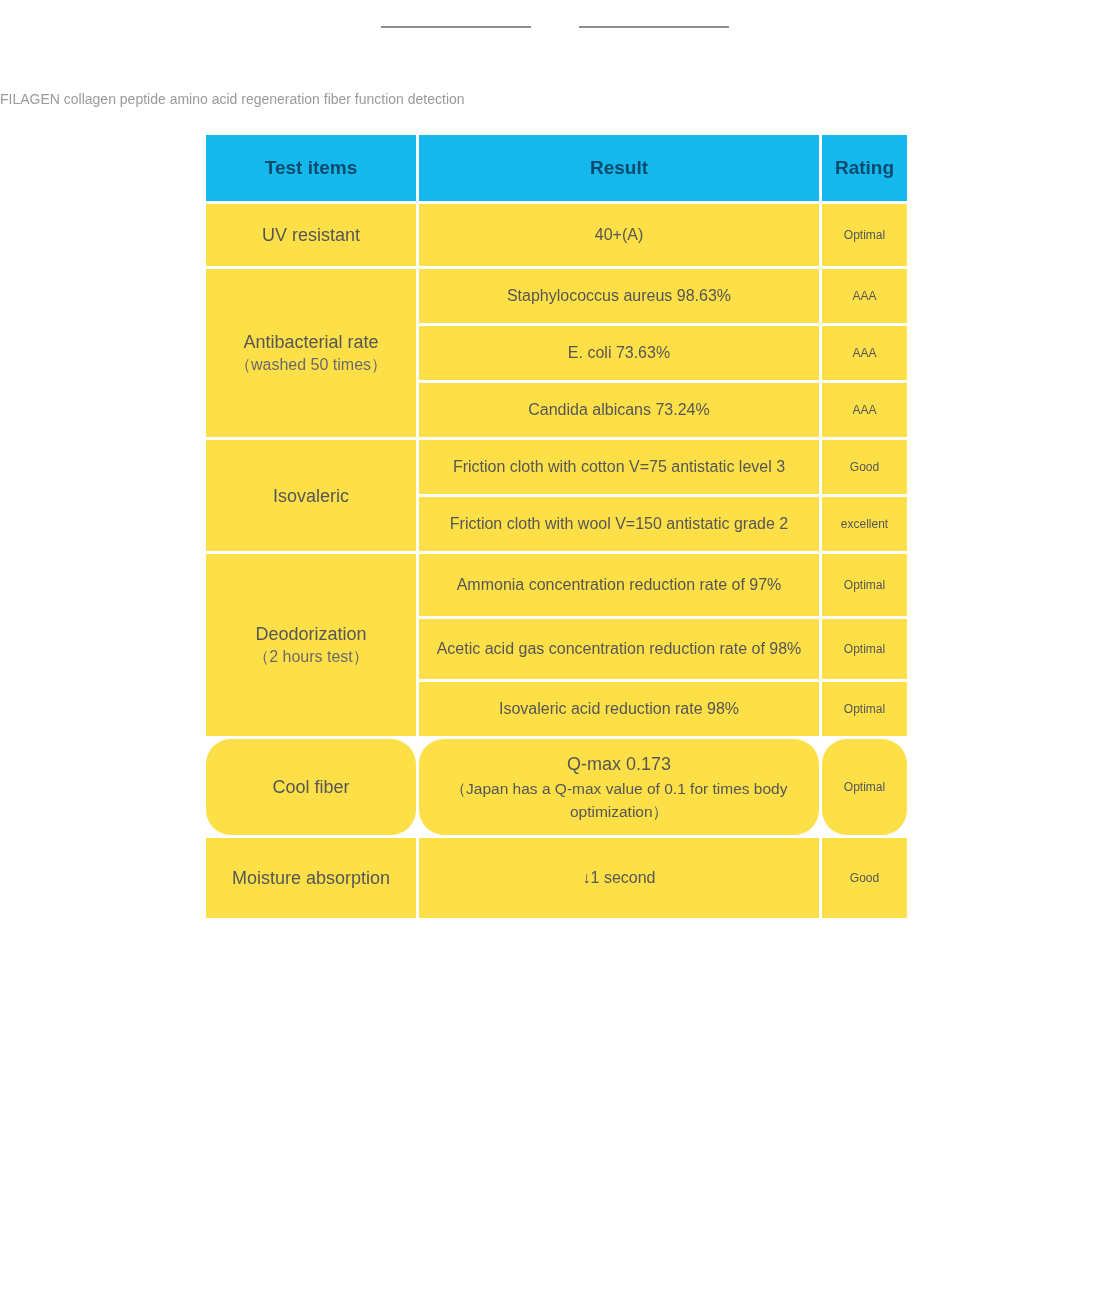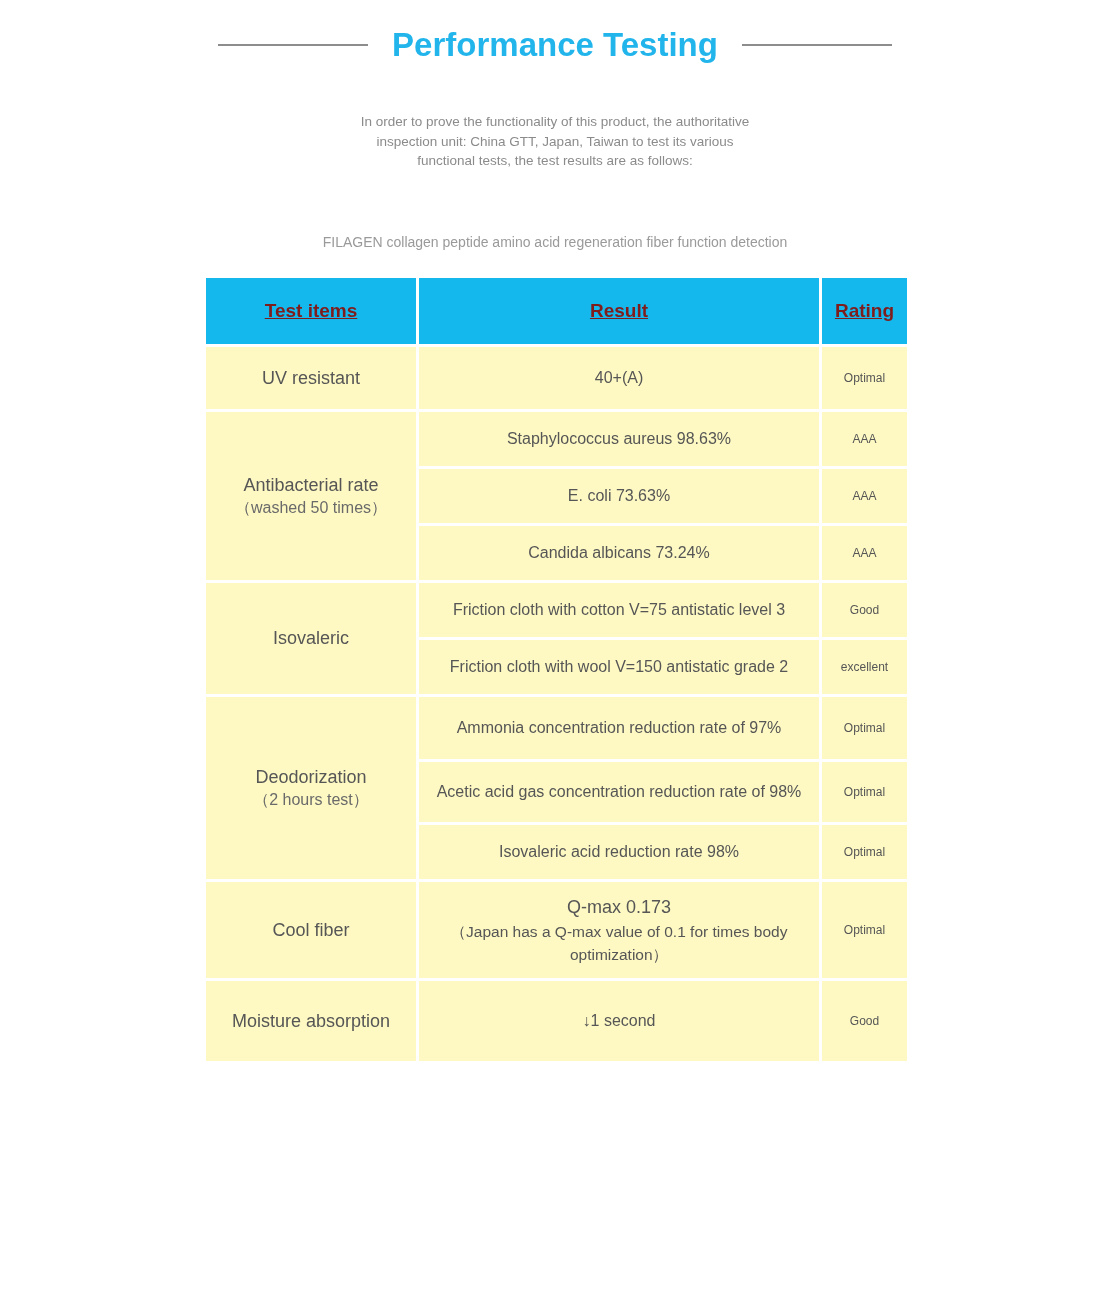--- a/index.html
+++ b/index.html
@@ -54,21 +54,21 @@
     color: #8b8b8b;
     font-size: 13.5px;
     line-height: 19.5px;
   }
   .intro p { margin: 0; }
 
   
   .caption {
     margin: 7px auto;
     margin-top: 62px;
-    text-align: center;
+    text-align: left;
     color: #9a9a9a;
     font-size: 14px;
     line-height: 18px;
   }
 
   
   .table-wrap {
     margin: 0 auto;
     margin-top: 24px;
     width: 704px;
@@ -78,31 +78,30 @@
     border-collapse: separate;
     border-spacing: 3px 3px;
     table-layout: fixed;
   }
   .ptable col.c-item   { width: 210px; }
   .ptable col.c-result { width: 400px; }
   .ptable col.c-rating { width: 85px; }
 
   .ptable th {
     background: #15b8ec;
-    color: #7f1d1d;
+    color: #0c4a6e;
     font-size: 19px;
     font-weight: bold;
     height: 66px;
     padding: 0;
     text-align: center;
     vertical-align: middle;
-    text-decoration: underline;
   }
   .ptable td {
-    background: #fef9c3;
+    background: #fde047;
     color: #565656;
     font-size: 16.5px;
     font-weight: normal;
     text-align: center;
     vertical-align: middle;
     padding: 0 6px;
   }
   .ptable td.item {
     font-size: 18px;
     line-height: 24px;
@@ -126,39 +125,33 @@
     line-height: 26px;
   }
   .note {
     display: block;
     font-size: 15.5px;
     line-height: 23px;
   }
   .r-h62 { height: 62px; }
   .r-h60 { height: 60px; }
   .r-h63 { height: 54px; }
-  .r-h96 { height: 96px; }
+  .r-h96 { height: 96px; border-radius: 25px; }
   .r-h80 { height: 80px; }
 </style>
 </head>
 <body>
 
 <div class="page">
 
   <div class="title-block">
     <span class="title-rule left"></span>
-    <span class="title-text">Performance Testing</span>
     <span class="title-rule right"></span>
   </div>
 
-  <div class="intro">
-    <p>In order to prove the functionality of this product, the authoritative</p>
-    <p>inspection unit: China GTT, Japan, Taiwan to test its various</p>
-    <p>functional tests, the test results are as follows:</p>
-  </div>
 
   <div class="caption">FILAGEN collagen peptide amino acid regeneration fiber function detection</div>
 
   <div class="table-wrap">
     <table class="ptable">
       <colgroup>
         <col class="c-item">
         <col class="c-result">
         <col class="c-rating">
       </colgroup>

